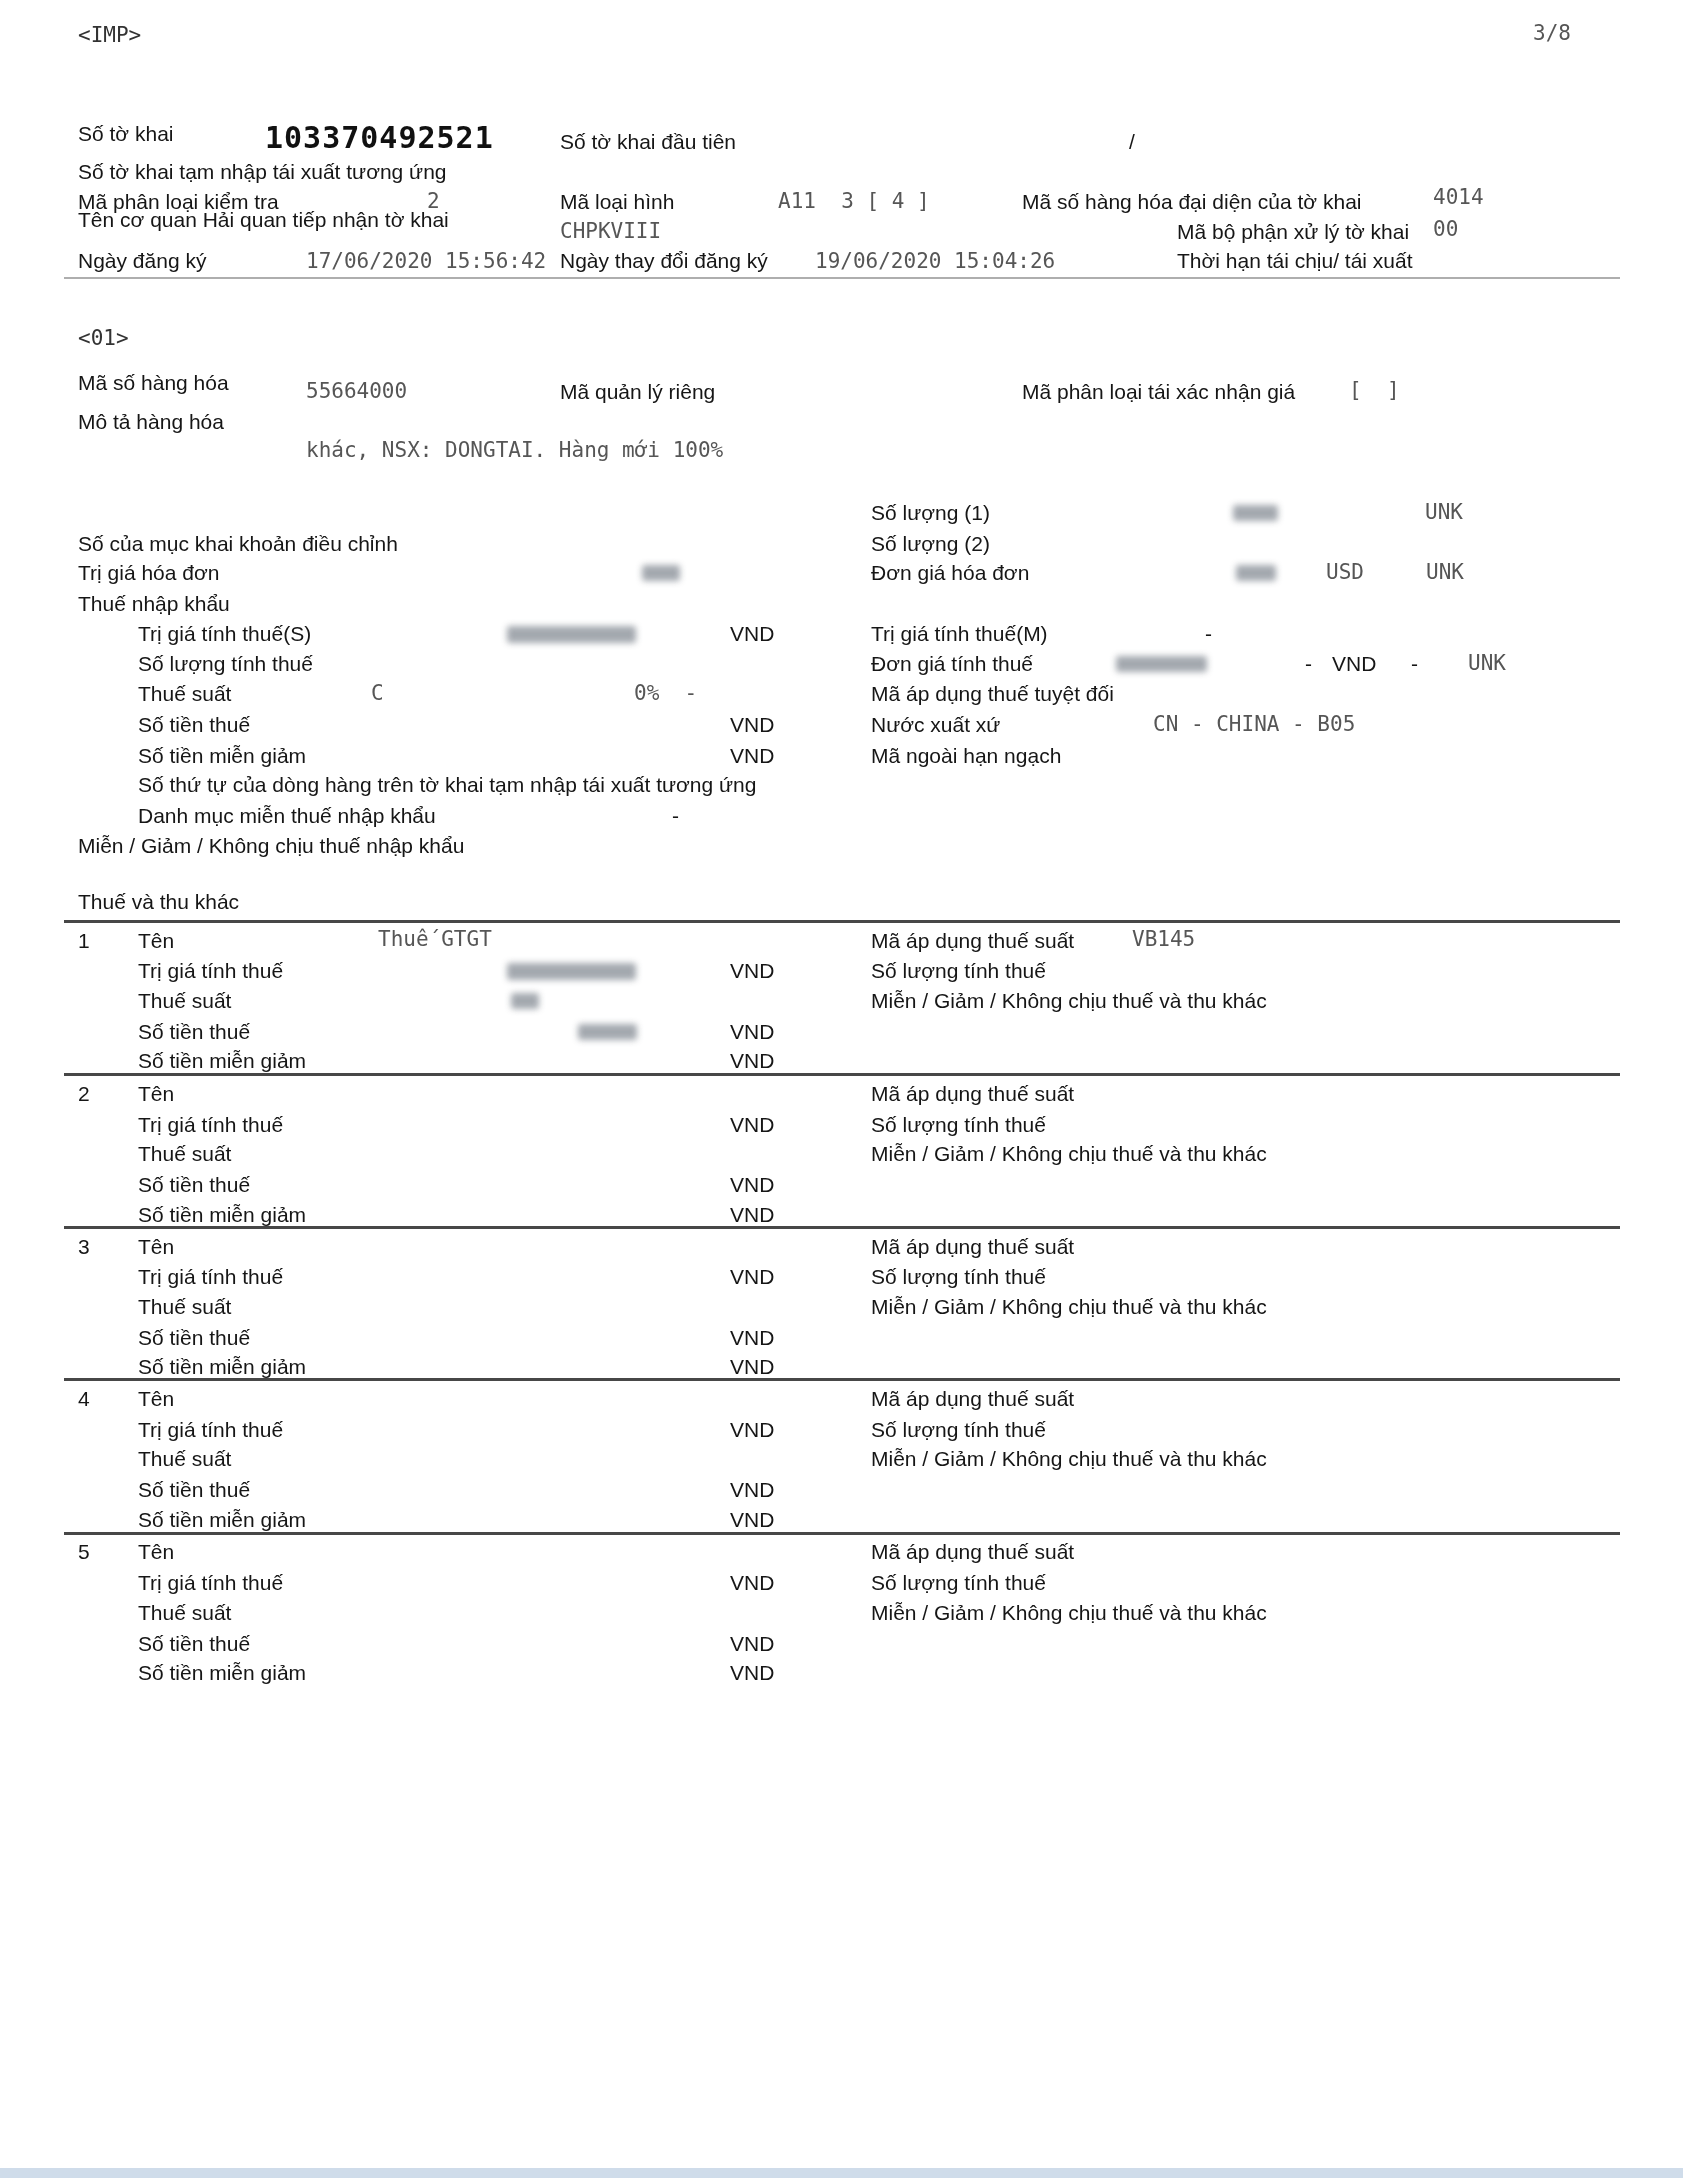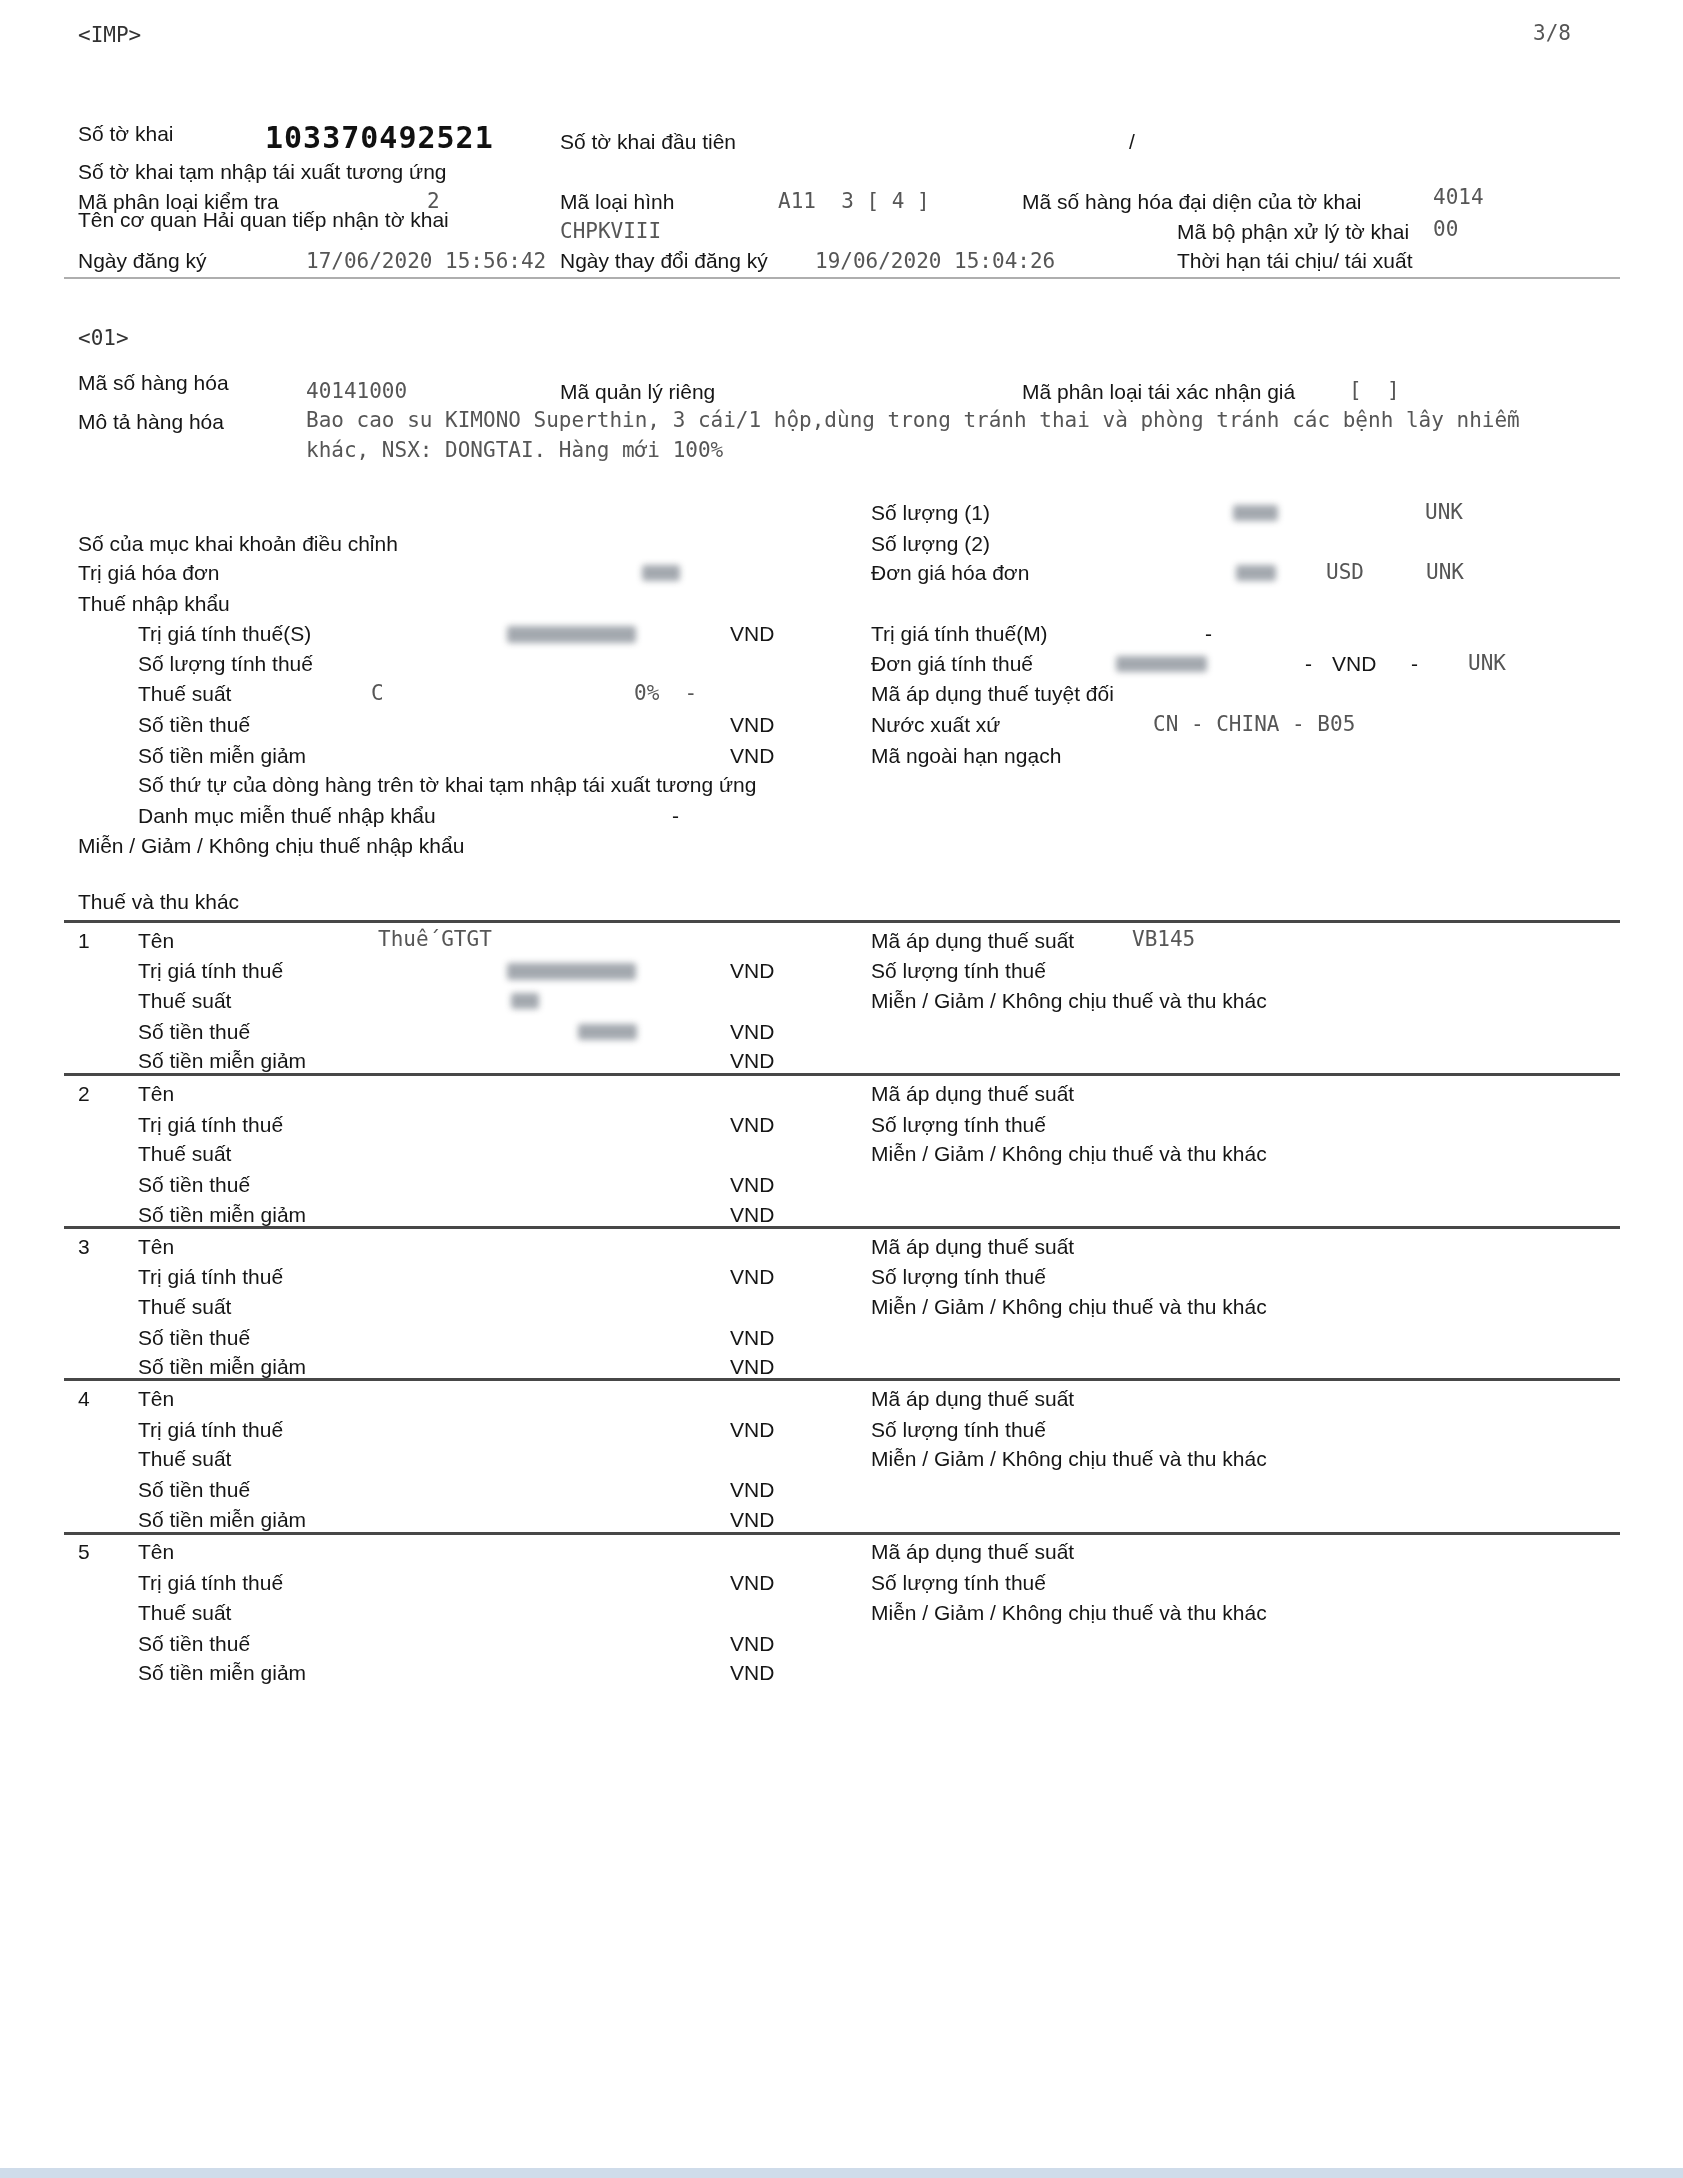--- a/index.html
+++ b/index.html
@@ -51,27 +51,26 @@
   <span class="t mono" style="left:306px;top:248px;">17/06/2020 15:56:42</span>
   <span class="t lbl" style="left:560px;top:248px;">Ngày thay đổi đăng ký</span>
   <span class="t mono" style="left:815px;top:248px;">19/06/2020 15:04:26</span>
   <span class="t lbl" style="left:1177px;top:248px;">Thời hạn tái chịu/ tái xuất</span>
 
   <div class="hline" style="top:277px;"></div>
 
   <span class="t monodark" style="left:78px;top:325px;">&lt;01&gt;</span>
 
   <span class="t lbl" style="left:78px;top:370px;">Mã số hàng hóa</span>
-  <span class="t mono" style="left:306px;top:378px;">40141000</span>
+  <span class="t mono" style="left:306px;top:378px;">55664000</span>
   <span class="t lbl" style="left:560px;top:379px;">Mã quản lý riêng</span>
   <span class="t lbl" style="left:1022px;top:379px;">Mã phân loại tái xác nhận giá</span>
   <span class="t mono" style="left:1349px;top:377px;">[  ]</span>
 
   <span class="t lbl" style="left:78px;top:409px;">Mô tả hàng hóa</span>
-  <span class="t mono" style="left:306px;top:407px;">Bao cao su KIMONO Superthin, 3 cái/1 hộp,dùng trong tránh thai và phòng tránh các bệnh lây nhiễm</span>
   <span class="t mono" style="left:306px;top:437px;">khác, NSX: DONGTAI. Hàng mới 100%</span>
 
   <span class="t lbl" style="left:871px;top:500px;">Số lượng (1)</span>
   <div class="blob" style="left:1233px;top:505px;width:45px;height:16px;"></div>
   <span class="t mono" style="left:1425px;top:499px;">UNK</span>
 
   <span class="t lbl" style="left:78px;top:531px;">Số của mục khai khoản điều chỉnh</span>
   <span class="t lbl" style="left:871px;top:531px;">Số lượng (2)</span>
 
   <span class="t lbl" style="left:78px;top:560px;">Trị giá hóa đơn</span>

